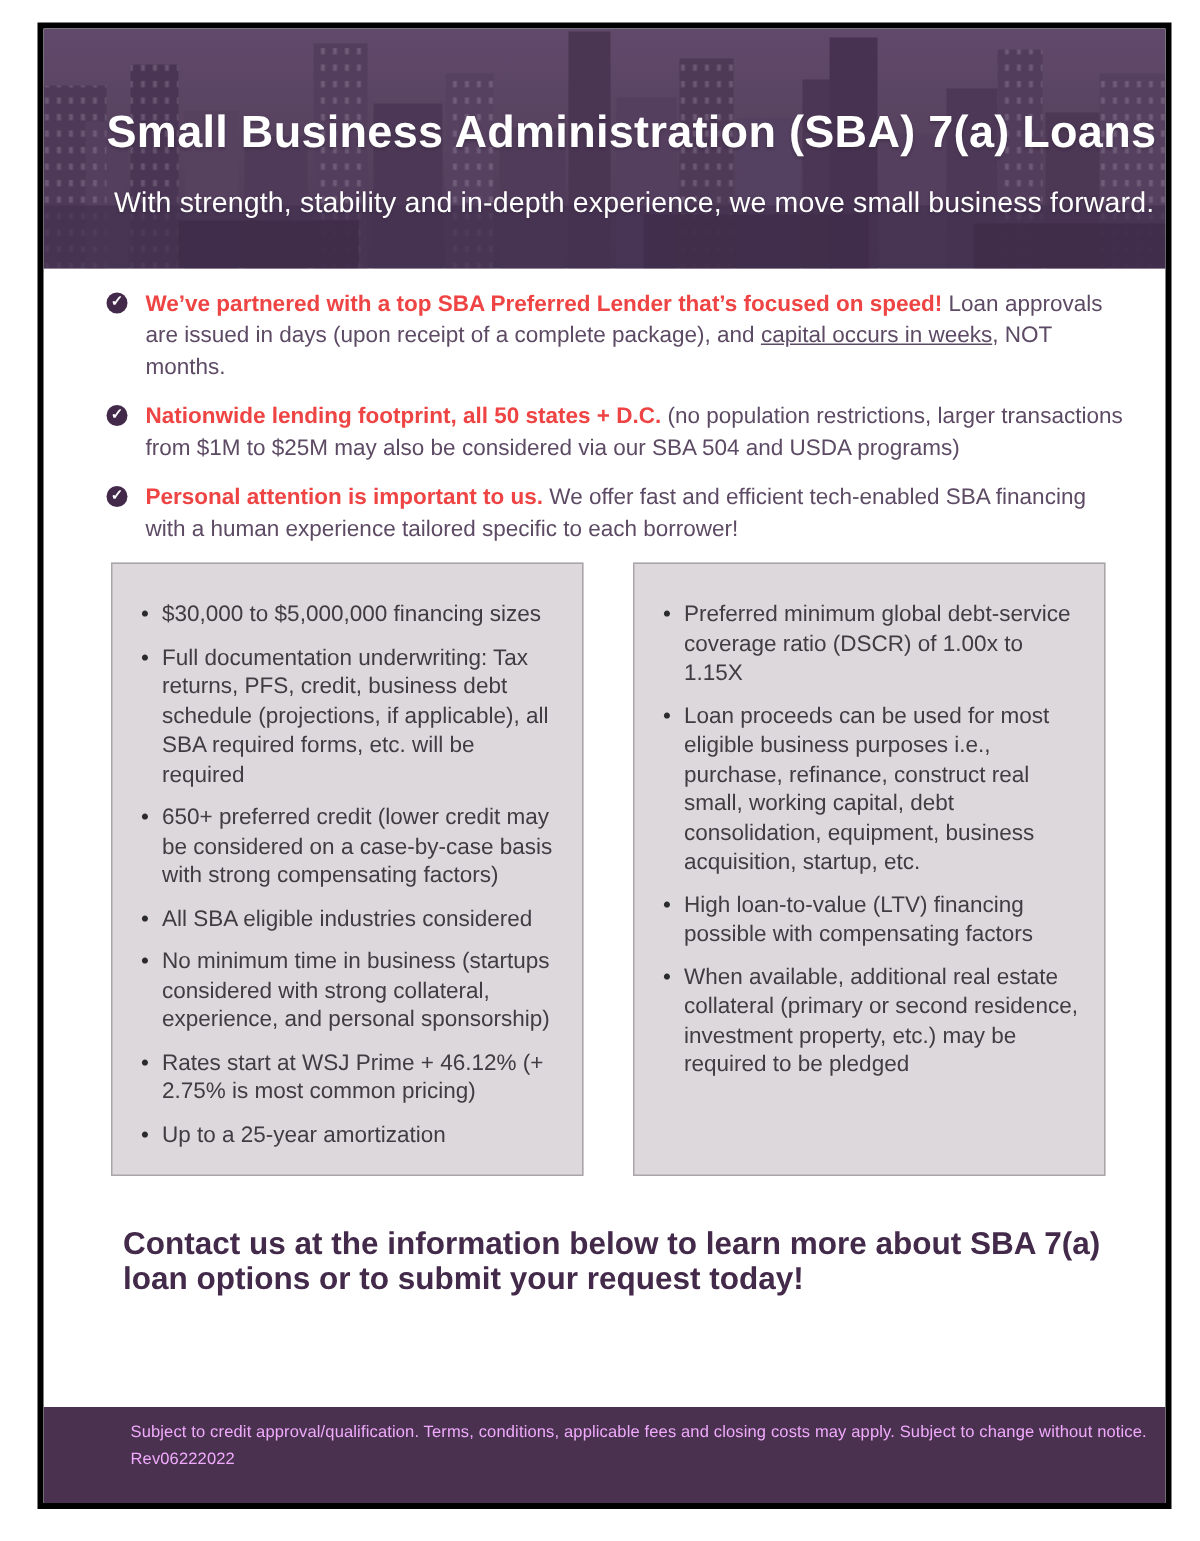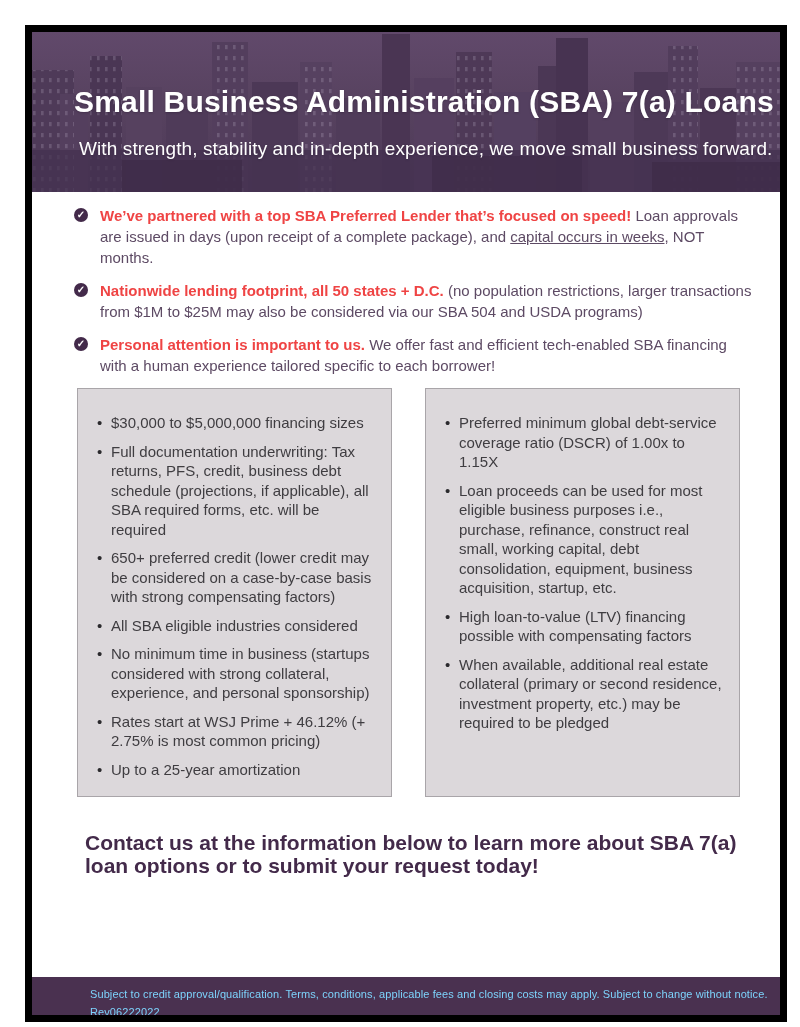--- a/index.html
+++ b/index.html
@@ -4,23 +4,23 @@
 <style>
   html,body{margin:0;padding:0;}
   body{
     width:800px;height:1027px;
     background:#ffffff;
     font-family:"Liberation Sans", sans-serif;
     position:relative;
     -webkit-font-smoothing:antialiased;
   }
   .page{
-    position:absolute;left:25px;top:25px;
+    position:absolute;left:25px;top:15px;
     width:748px;height:983px;
-    border:7px solid #000000;
+    border:4px solid #000000;
     background:#ffffff;
     overflow:hidden;
   }
   
   .banner{
     position:relative;height:160px;overflow:hidden;
     background:linear-gradient(180deg,#61496b 0%,#57425f 45%,#4d3958 100%);
   }
   .banner svg{position:absolute;left:0;top:0;display:block;}
   .banner-text{position:absolute;left:42px;top:0;width:690px;color:#ffffff;}
@@ -61,22 +61,22 @@
     font-size:15px;line-height:19.5px;color:#3f3d41;
   }
   .fbox li::before{content:"\2022";position:absolute;left:1px;top:0;color:#2b2a2d;}
   
   .contact{
     margin:34px 55px 0 53px;width:690px;
     font-size:21px;font-weight:bold;line-height:23px;color:#432a4a;
   }
   
   .footer{
-    position:absolute;left:0;right:0;bottom:0;height:38px;
-    background:#4a3150;color:#7dd3fc;overflow:hidden;padding-left:26px;
+    position:absolute;left:0;right:0;bottom:0;height:64px;
+    background:#4a3150;color:#f0abfc;overflow:hidden;padding-left:26px;
   }
   .footer .line1{position:absolute;left:58px;top:11px;font-size:11px;letter-spacing:.1px;white-space:nowrap;}
   .footer .line2{position:absolute;left:58px;top:29px;font-size:11px;letter-spacing:.1px;white-space:nowrap;text-align:right;}
 </style>
 </head>
 <body>
 
 <div class="page">
 
   <div class="banner">

